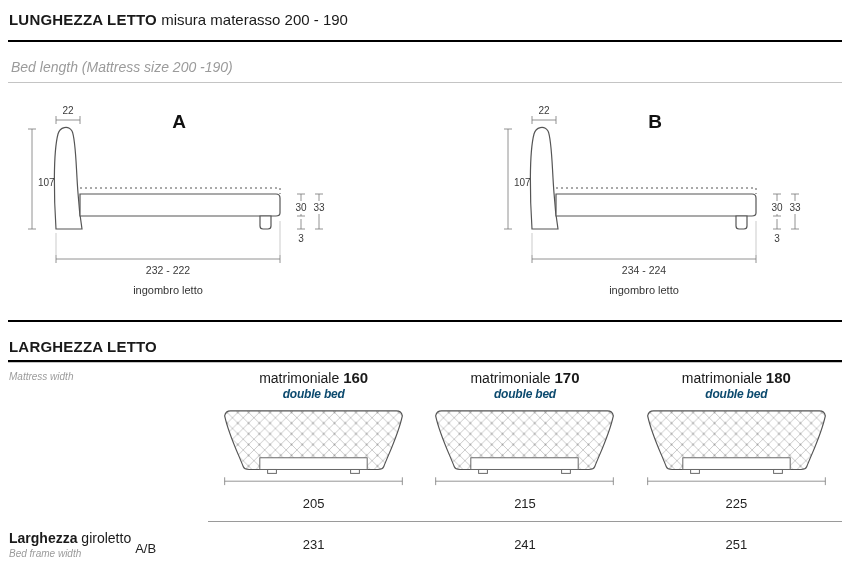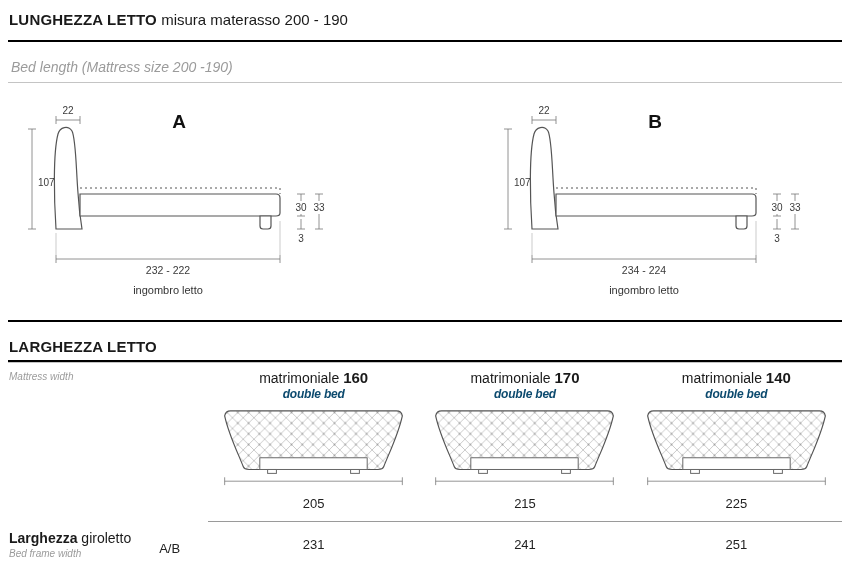--- a/index.html
+++ b/index.html
@@ -46,21 +46,21 @@
   .lbl-bold { font-size:14px; font-weight:bold; }
   .lbl-italic { font-style:italic; color:#9b9b9b; font-size:10px; margin-top:2px; }
   .lbl-plain { font-weight:normal;text-align:right; }
   .col-header { text-align:center; font-size:14px; padding:4px 0 6px 0; }
   .col-header b { font-size:15px; }
   .dbl { font-style:italic; font-weight:bold; color:#0c4a6e; font-size:12px; margin-top:1px; letter-spacing:-.2px; }
   .svg-cell { display:flex; justify-content:center; align-items:flex-end; }
   .num-cell { text-align:center; font-size:13px; padding:7px 0 10px 0; color:#222; }
   .span-rule { grid-column:2 / 5; }
   .frame-label-cell { display:flex; align-items:center; padding:8px 0 8px 1px; }
-  .frame-label-cell .ab { font-size:13px; margin-left:28px; margin-top:8px; color:#222; }
+  .frame-label-cell .ab { font-size:13px; margin-left:4px; margin-top:8px; color:#222; }
   .frame-num { display:flex; align-items:center; justify-content:center; font-size:13px; color:#222; padding:8px 0; }
 </style>
 </head>
 <body>
 
 <div class="page">
 
   <div class="title-line">
     <b>LUNGHEZZA LETTO</b>
     <span>misura materasso 200 - 190</span>
@@ -184,21 +184,21 @@
 
       <div class="col-header" style="grid-column:2;grid-row:1;">
         <div><span>matrimoniale</span> <b>160</b></div>
         <div class="dbl">double bed</div>
       </div>
       <div class="col-header" style="grid-column:3;grid-row:1;">
         <div><span>matrimoniale</span> <b>170</b></div>
         <div class="dbl">double bed</div>
       </div>
       <div class="col-header" style="grid-column:4;grid-row:1;">
-        <div><span>matrimoniale</span> <b>140</b></div>
+        <div><span>matrimoniale</span> <b>180</b></div>
         <div class="dbl">double bed</div>
       </div>
 
       <div class="svg-cell" style="grid-column:2;grid-row:2;">
         <svg width="205" height="82" viewBox="0 0 210 84">
           <defs>
             <pattern id="quilt0" patternUnits="userSpaceOnUse" width="11" height="11">
               <path d="M0,0 L11,11 M11,0 L0,11" stroke="#b3b3b3" stroke-width="0.7" fill="none"></path>
               <circle cx="5.5" cy="5.5" r="0.9" fill="#9a9a9a"></circle>
             </pattern>

